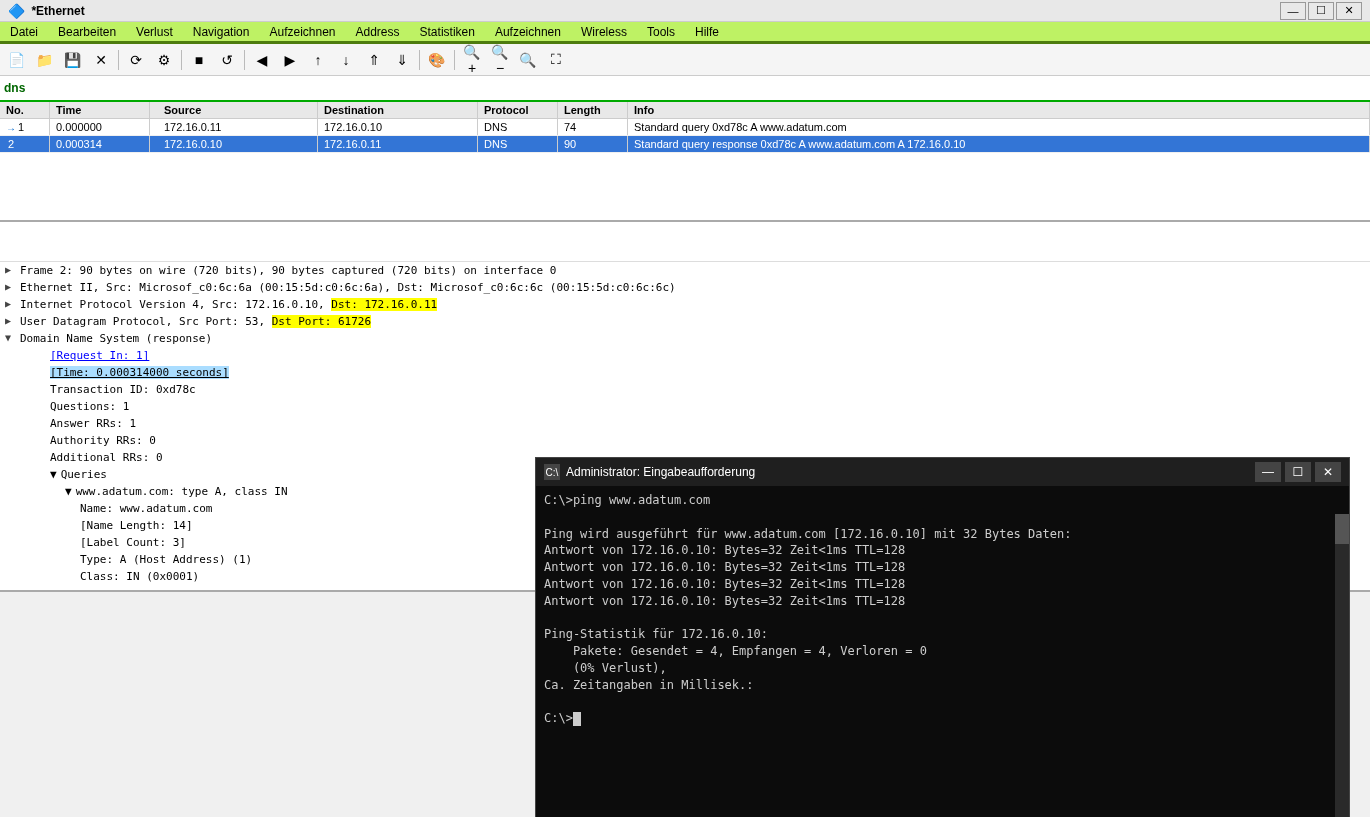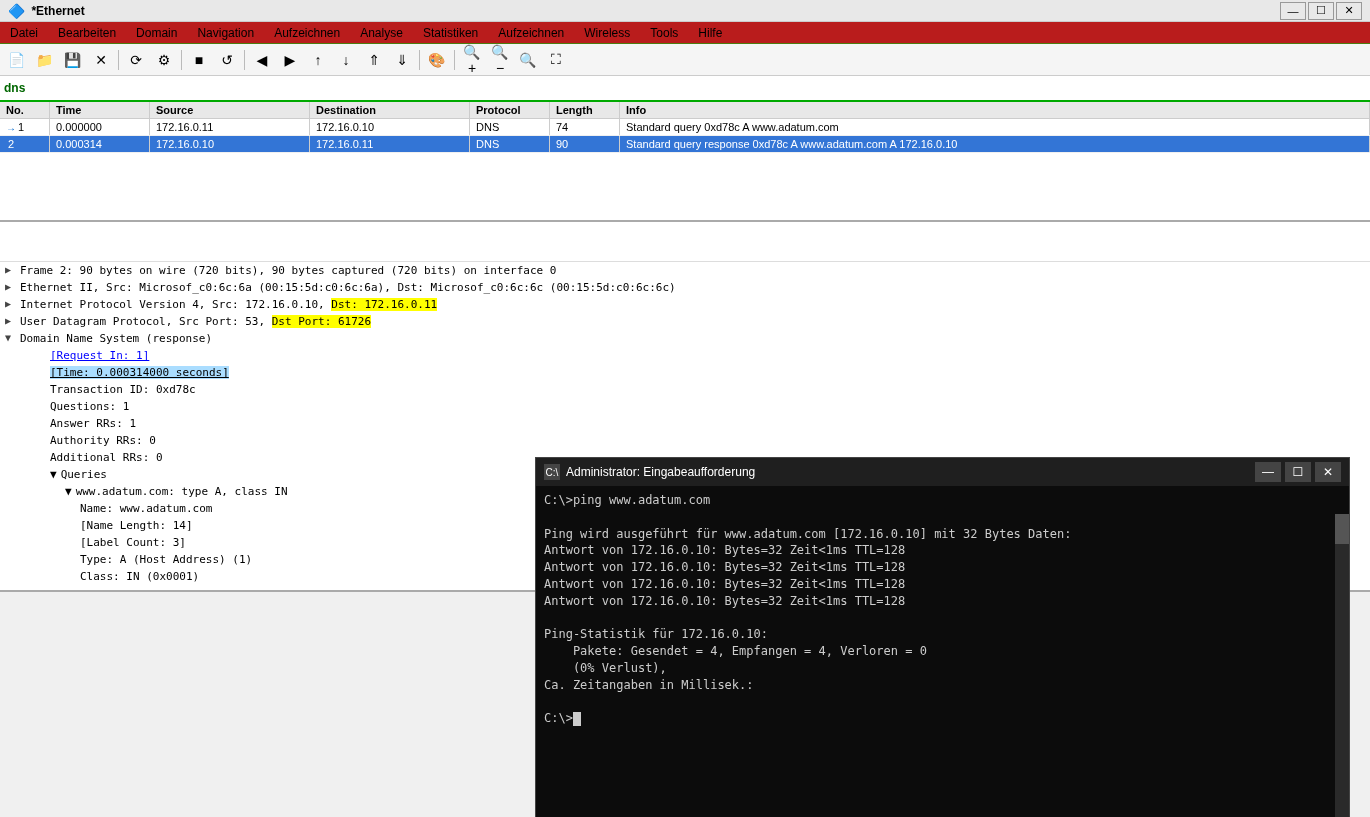--- a/index.html
+++ b/index.html
@@ -17,25 +17,25 @@
       font-weight: bold;
     }
     .title-bar-controls { margin-left: auto; display: flex; gap: 2px; }
     .title-bar-btn {
       width: 26px; height: 18px; border: 1px solid #999; background: #e8e8e8;
       cursor: pointer; font-size: 11px; display: flex; align-items: center; justify-content: center;
     }
 
     
     .menu-bar {
-      background: #b91c1c;
+      background: #bef264;
       height: 22px;
       display: flex;
       align-items: center;
-      border-bottom: 1px solid #4d7c0f;
+      border-bottom: 3px solid #4d7c0f;
     }
     .menu-item {
       padding: 2px 10px;
       cursor: pointer;
       font-size: 12px;
       height: 100%;
       display: flex;
       align-items: center;
     }
 
@@ -90,21 +90,21 @@
       font-size: 11px;
       position: sticky;
       top: 0;
     }
     .packet-header div, .packet-row div {
       padding: 2px 6px;
       border-right: 1px solid #ccc;
     }
     .col-no { width: 50px; }
     .col-time { width: 100px; }
-    .col-src { width: 160px; }
+    .col-src { width: 160px; margin-left: 8px; }
     .col-dst { width: 160px; }
     .col-proto { width: 80px; }
     .col-len { width: 70px; }
     .col-info { flex: 1; }
 
     .packet-row {
       display: flex;
       border-bottom: 1px solid #f0f0f0;
       font-size: 11px;
       cursor: pointer;
@@ -220,24 +220,24 @@
   <div class="title-bar-controls">
     <button class="title-bar-btn">—</button>
     <button class="title-bar-btn">☐</button>
     <button class="title-bar-btn">✕</button>
   </div>
 </div>
 
 <div class="menu-bar">
   <div class="menu-item">Datei</div>
   <div class="menu-item">Bearbeiten</div>
-  <div class="menu-item">Domain</div>
+  <div class="menu-item">Verlust</div>
   <div class="menu-item">Navigation</div>
   <div class="menu-item">Aufzeichnen</div>
-  <div class="menu-item">Analyse</div>
+  <div class="menu-item">Address</div>
   <div class="menu-item">Statistiken</div>
   <div class="menu-item">Aufzeichnen</div>
   <div class="menu-item">Wireless</div>
   <div class="menu-item">Tools</div>
   <div class="menu-item">Hilfe</div>
 </div>
 
 <div class="toolbar">
   <button class="toolbar-btn" title="New">📄</button>
   <button class="toolbar-btn" title="Open">📁</button>

